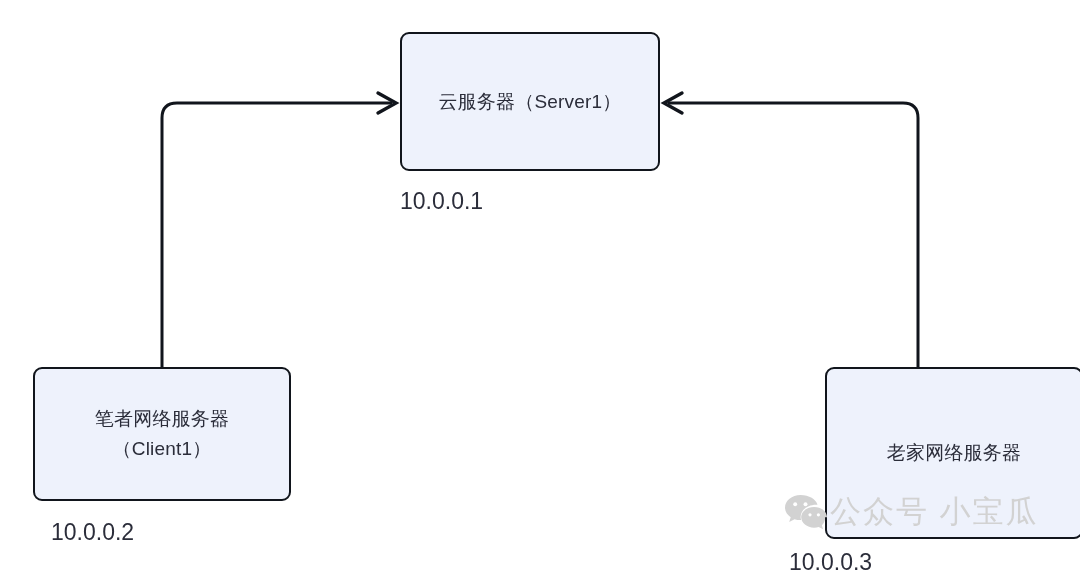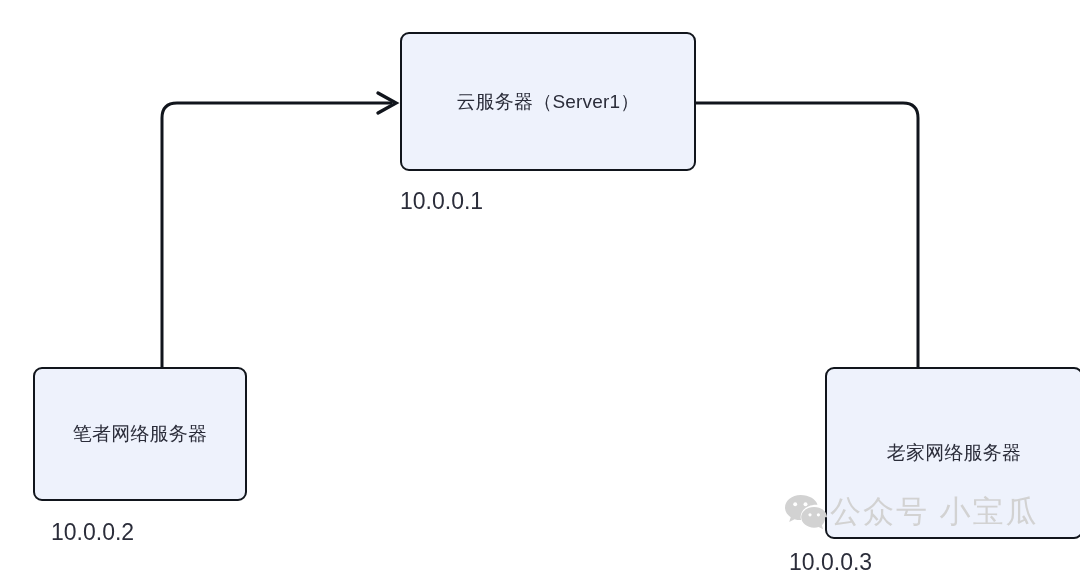--- a/index.html
+++ b/index.html
@@ -41,27 +41,27 @@
     flex-direction: column;
     color: #2b2d3a;
     font-size: 19px;
     line-height: 30px;
     text-align: center;
     letter-spacing: 0.2px;
   }
   #node-server {
     left: 400px;
     top: 32px;
-    width: 296px;
+    width: 260px;
     height: 139px;
   }
   #node-client1 {
     left: 33px;
     top: 367px;
-    width: 214px;
+    width: 258px;
     height: 134px;
   }
   #node-client2 {
     left: 789px;
     top: 367px;
     width: 258px;
     height: 172px;
     margin-left: 36px;
   }
   .node-line {
@@ -128,20 +128,21 @@
     <path d="M 682 93 L 664 103 L 682 113" fill="none" stroke="#11151c" stroke-width="3.4" stroke-linecap="round" stroke-linejoin="miter"></path>
   </svg>
 
   <div class="node" id="node-server">
     <span class="node-line">云服务器（Server1）</span>
   </div>
   <div class="ip-label" id="ip-server">10.0.0.1</div>
 
   <div class="node" id="node-client1">
     <span class="node-line">笔者网络服务器</span>
+    <span class="node-line">（Client1）</span>
   </div>
   <div class="ip-label" id="ip-client1">10.0.0.2</div>
 
   <div class="node" id="node-client2">
     <span class="node-line">老家网络服务器</span>
   </div>
   <div class="ip-label" id="ip-client2">10.0.0.3</div>
 
   <div id="watermark">
     <svg class="wm-icon" viewBox="0 0 44 38" xmlns="http://www.w3.org/2000/svg">

